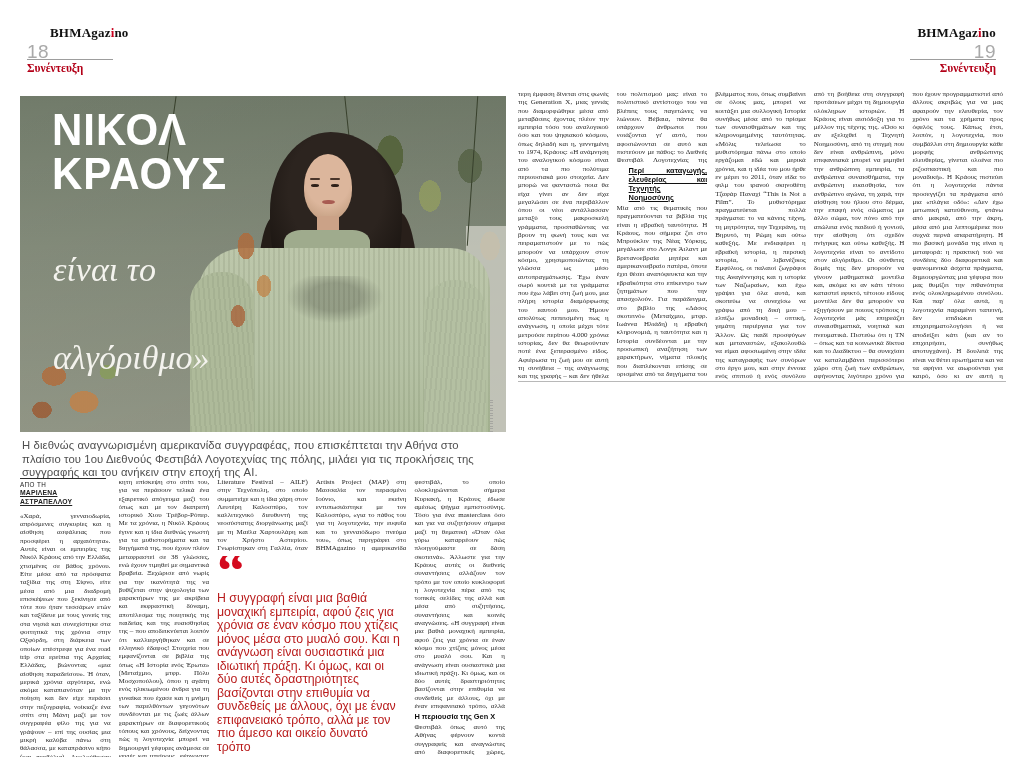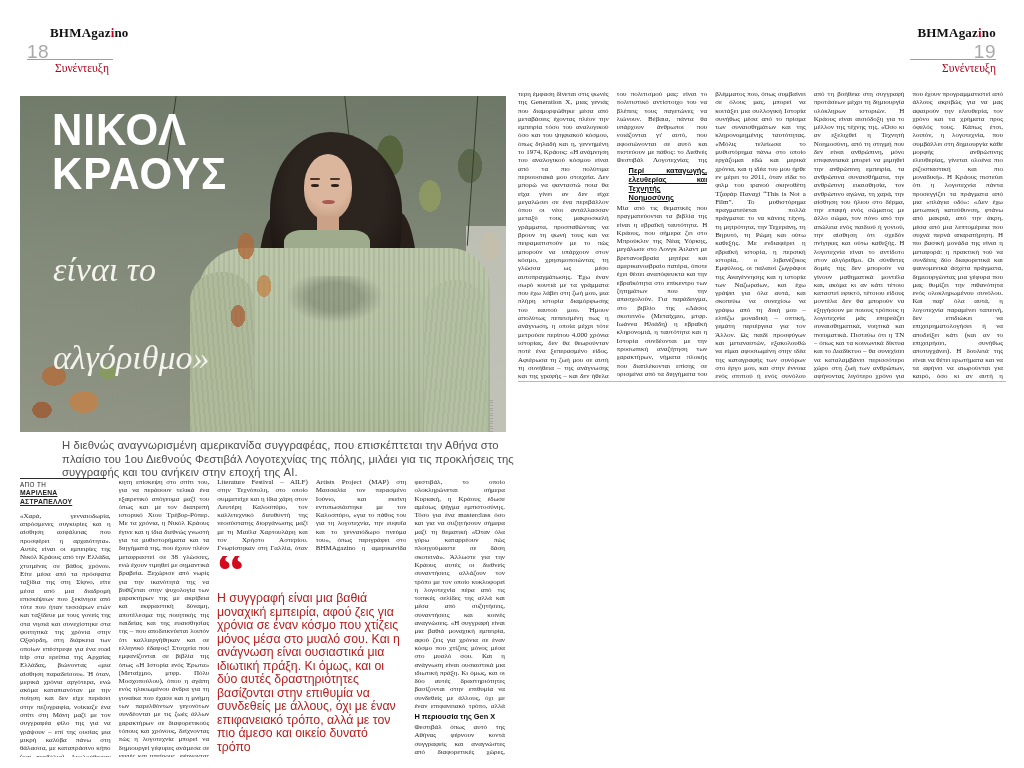--- a/index.html
+++ b/index.html
@@ -5,22 +5,22 @@
   html,body{margin:0;padding:0;background:#e8e8e8;}
   .spread{position:relative;width:1024px;height:768px;background:#ffffff;overflow:hidden;
           font-family:"Liberation Serif",serif;color:#1c1c1c;}
   
   .brand{position:absolute;font-family:"Liberation Serif",serif;font-weight:bold;
          font-size:13px;letter-spacing:.2px;color:#111;margin-left:22px;}
   .brand .i{color:#c8001e;}
   .pagenum{position:absolute;font-family:"Liberation Sans",sans-serif;font-size:19px;
            color:#a9a9a9;letter-spacing:.5px;}
   .hrule{position:absolute;height:1px;background:#9d9d9d;}
-  .section{position:absolute;font-family:"Liberation Serif",serif;font-weight:normal;
-           font-size:11.5px;color:#b30018;margin-left:28px;}
+  .section{position:absolute;font-family:"Liberation Serif",serif;font-weight:bold;
+           font-size:11.5px;color:#b30018;}
   
   .photo{position:absolute;left:20px;top:96px;width:486px;height:336px;overflow:hidden;
          background:linear-gradient(160deg,#5d685700,#00000014),
                     linear-gradient(180deg,#717b6a 0%,#858d7c 45%,#989d8c 100%);}
   .ph{position:absolute;}
   .vineTop{left:0;top:-8px;width:486px;height:128px;filter:blur(.5px);background:
     radial-gradient(38px 24px at 30px 26px,#4b5a39 60%,transparent 61%),
     radial-gradient(30px 20px at 78px 10px,#39462c 60%,transparent 61%),
     radial-gradient(26px 30px at 120px 34px,#566440 60%,transparent 61%),
     radial-gradient(34px 22px at 170px 14px,#4251344 60%,transparent 61%),
@@ -77,21 +77,21 @@
         radial-gradient(50% 50% at 50% 30%,#00000033 40%,transparent 75%);}
   
   .hl-name{position:absolute;left:32px;font-family:"Liberation Sans",sans-serif;
            font-weight:bold;font-size:42px;line-height:42px;color:#ffffff;
            letter-spacing:1px;transform:scaleY(1.06);transform-origin:left top;}
   .hl-quote{position:absolute;left:33px;font-family:"Liberation Serif",serif;
             font-style:italic;font-size:34px;line-height:44px;color:#f4f3ee;}
   
   .caption{position:absolute;left:22px;top:439px;width:474px;
            font-family:"Liberation Sans",sans-serif;font-size:11.3px;line-height:13.6px;
-           color:#4f4f4f;letter-spacing:.1px;margin-left:40px;}
+           color:#4f4f4f;letter-spacing:.1px;}
   .byline{border-top:1.4px solid #2b2b2b;padding-top:2px;margin-bottom:6px;width:86px;
           font-family:"Liberation Sans",sans-serif;color:#222;}
   .byline .pre{font-size:6.3px;letter-spacing:.4px;}
   .byline .name{font-size:6.8px;font-weight:bold;text-decoration:underline;letter-spacing:.2px;}
   
   .col{position:absolute;width:90.6px;overflow:hidden;font-size:7px;line-height:8.3px;
        text-align:justify;color:#1d1d1d;}
   .lcol{top:478px;height:279px;}
   .rcol{top:90px;height:289px;}
   .subhead{font-family:"Liberation Sans",sans-serif;font-weight:bold;font-size:7.4px;

